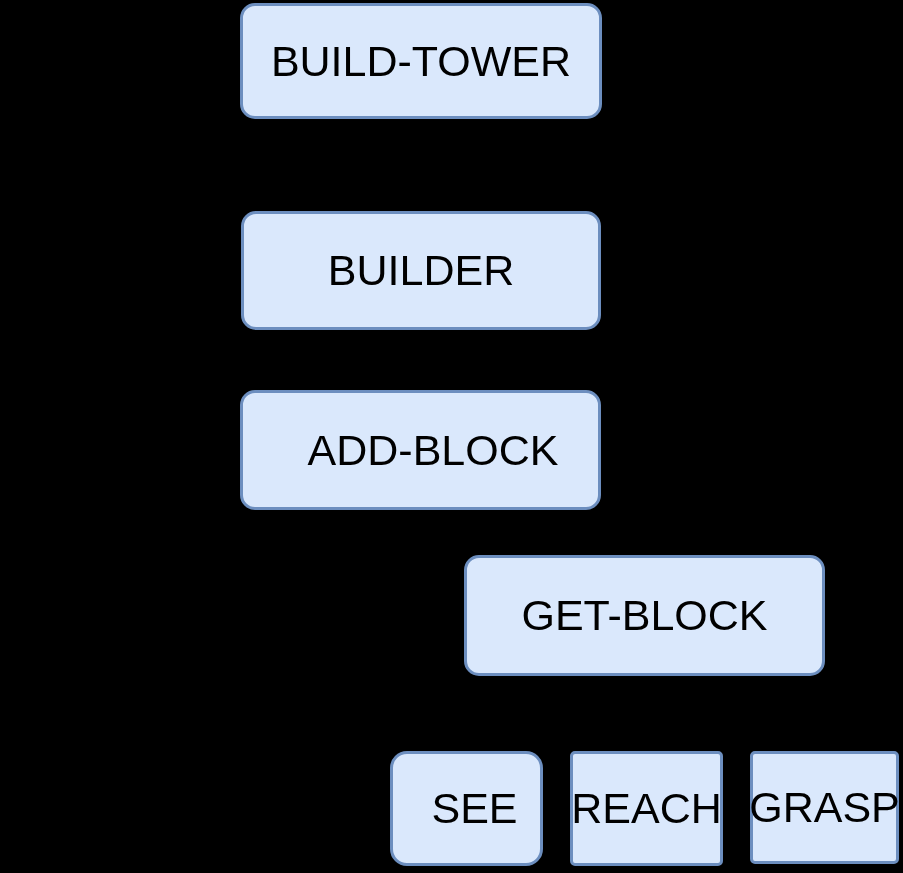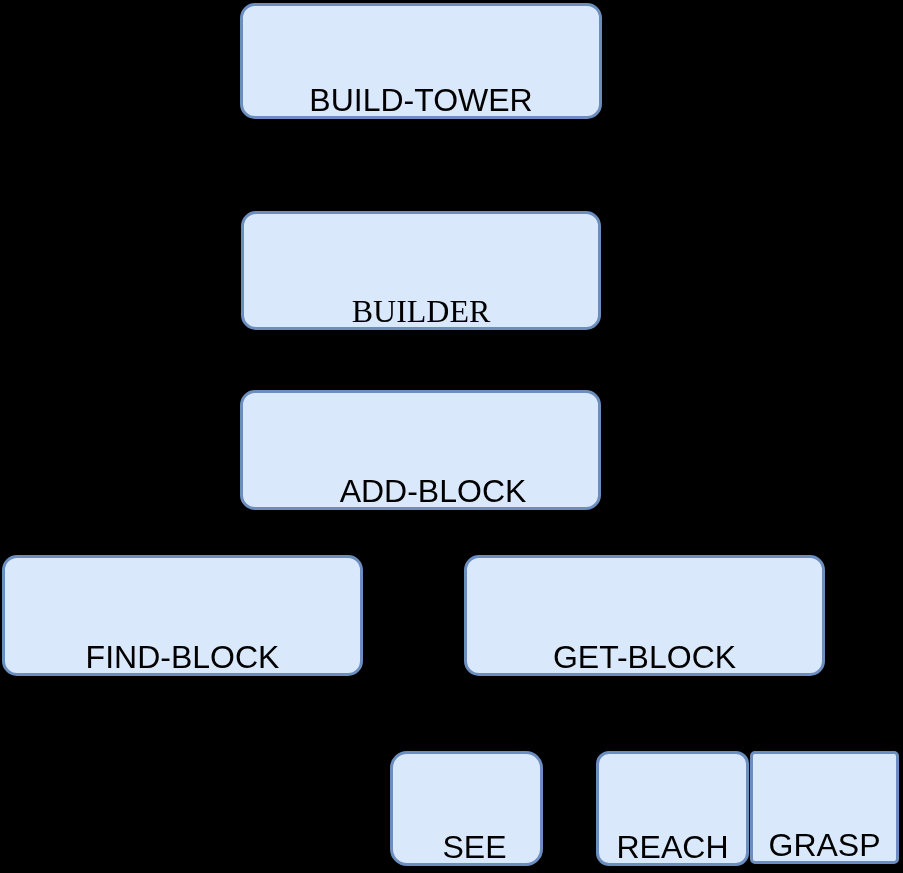--- a/index.html
+++ b/index.html
@@ -20,62 +20,59 @@
     width: 903px;
     height: 873px;
   }
   .node {
     position: absolute;
     box-sizing: border-box;
     background: var(--node-fill, #dae8fc);
     border: 3px solid var(--node-border, #6c8ebf);
     border-radius: 15px;
     display: flex;
-    align-items: flex-end;
+    align-items: center;
     justify-content: center;
     color: var(--node-text, #000);
-    font-size: 32px;
+    font-size: 43px;
     line-height: 1;
     letter-spacing: 0px;
     white-space: nowrap;
   }
   
   .n-build-tower { left: 240px; top: 3px;   width: 362px; height: 116px; }
   
-  .n-builder     { left: 241px; top: 211px; width: 360px; height: 119px; font-family: Liberation Serif, serif; }
+  .n-builder     { left: 241px; top: 211px; width: 360px; height: 119px; }
   
   .n-add-block   { left: 240px; top: 390px; width: 361px; height: 120px; padding-left: 25px; }
   
   .n-find-block  { left: 2px;   top: 555px; width: 361px; height: 121px; }
   .n-get-block   { left: 464px; top: 555px; width: 361px; height: 121px; }
   
   .n-see         { left: 390px; top: 751px; width: 153px; height: 115px; border-radius: 17px; padding-left: 16px; }
-  .n-reach       { left: 596px; top: 751px; width: 153px; height: 115px; border-radius: 13px; }
+  .n-reach       { left: 570px; top: 751px; width: 153px; height: 115px; border-radius: 5px; }
   .n-grasp       { left: 750px; top: 751px; width: 149px; height: 113px; border-radius: 5px; }
 </style>
 </head>
 <body>
 
 <div class="canvas">
 
   <div class="node n-build-tower">
     <span>BUILD-TOWER</span>
   </div>
 
   <div class="node n-builder">
     <span>BUILDER</span>
   </div>
 
   <div class="node n-add-block">
     <span>ADD-BLOCK</span>
   </div>
 
-  <div class="node n-find-block">
-    <span>FIND-BLOCK</span>
-  </div>
 
   <div class="node n-get-block">
     <span>GET-BLOCK</span>
   </div>
 
   <div class="node n-see">
     <span>SEE</span>
   </div>
 
   <div class="node n-reach">

